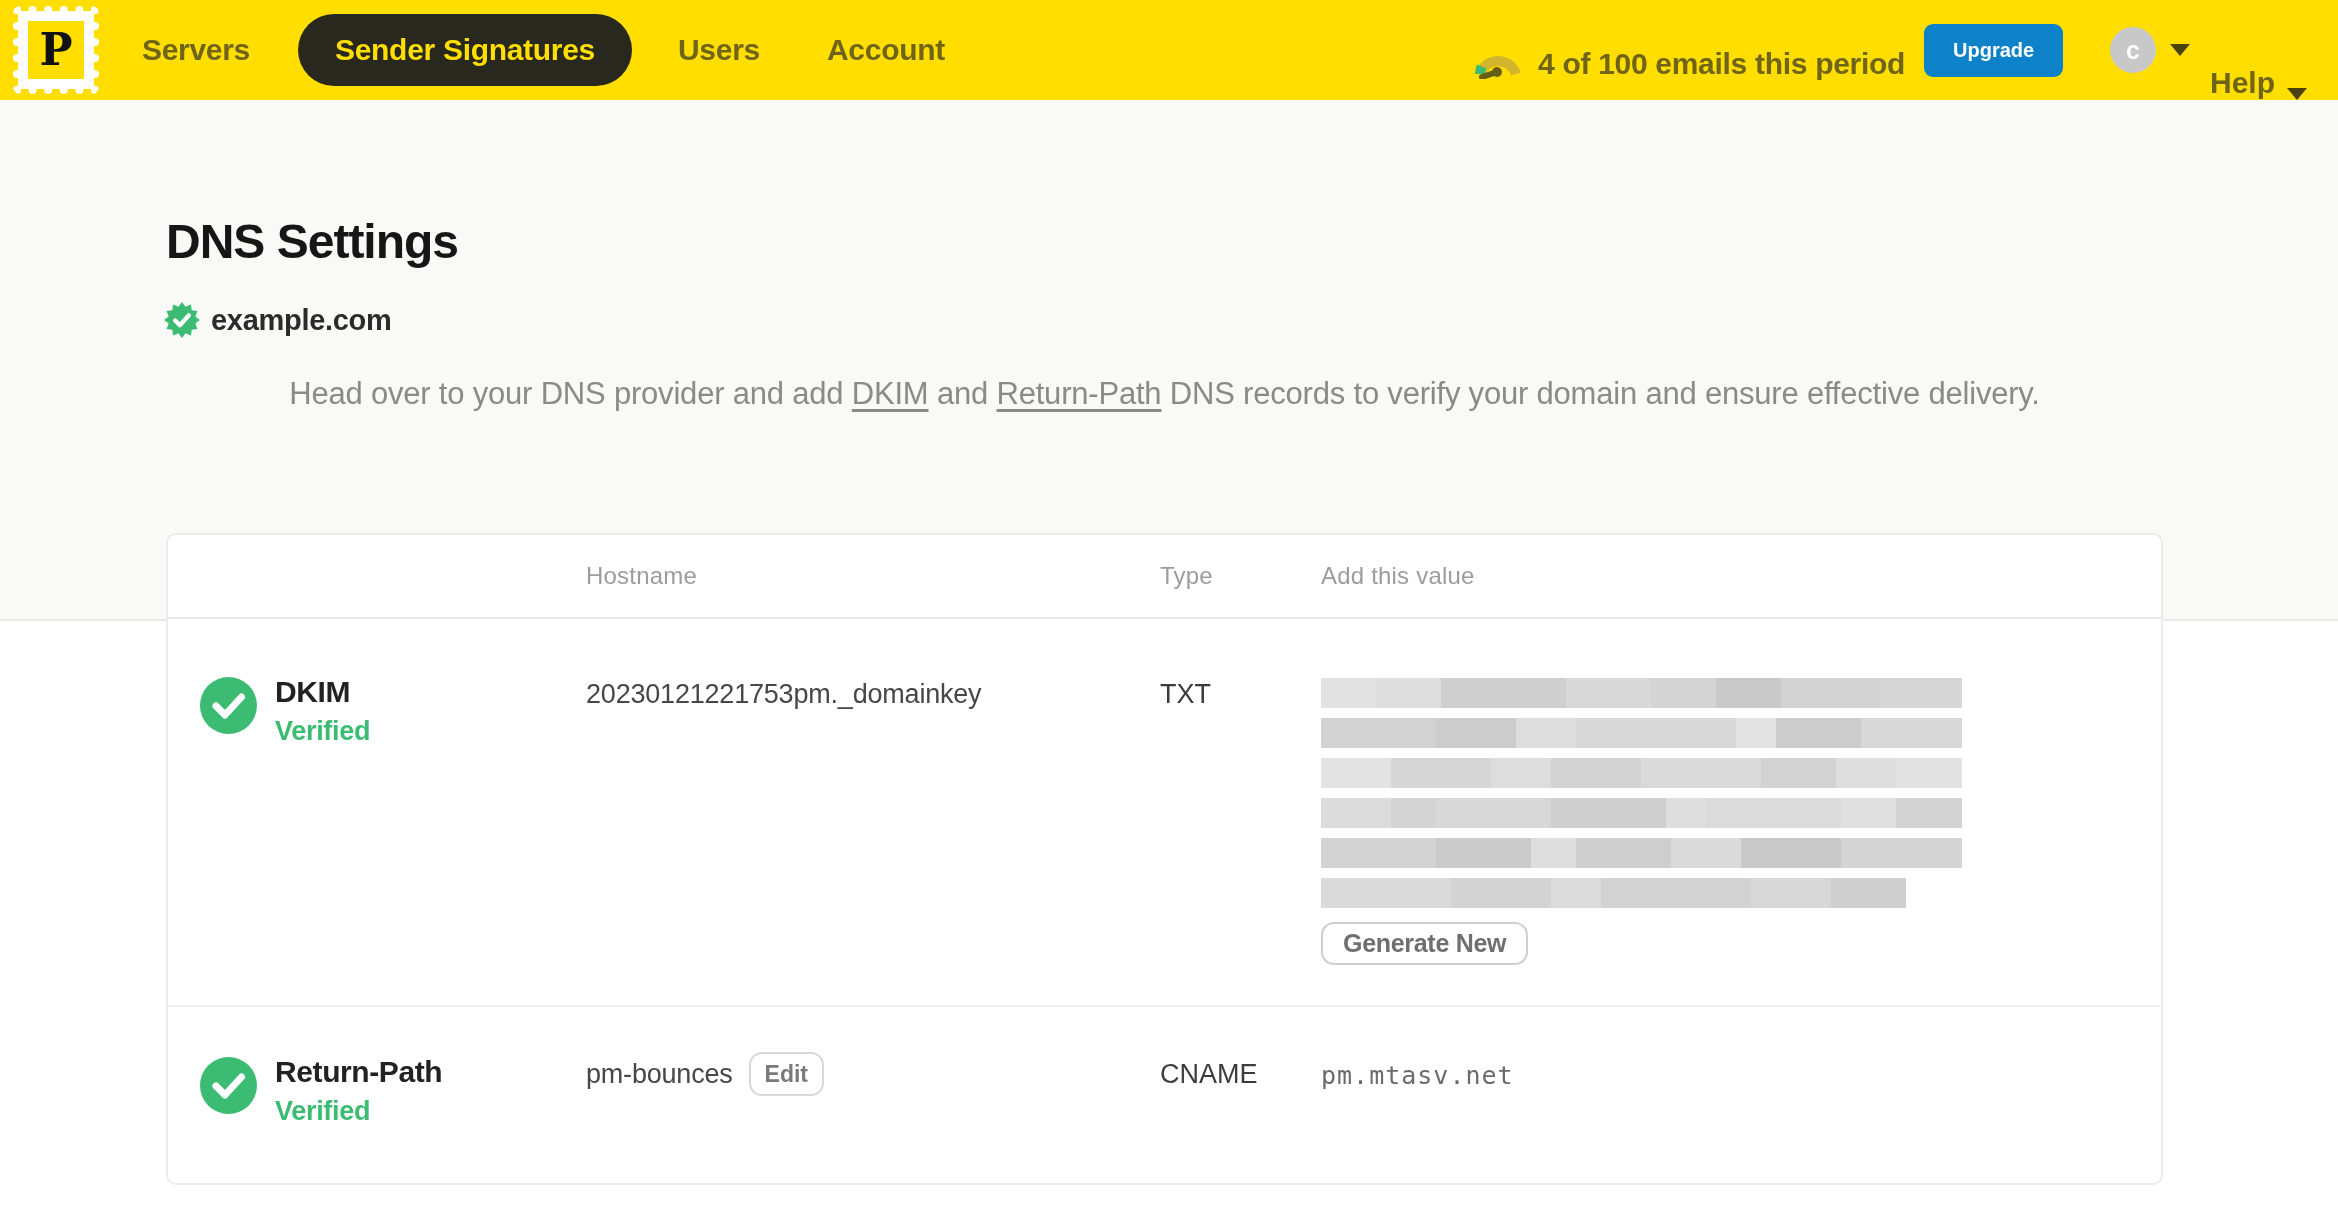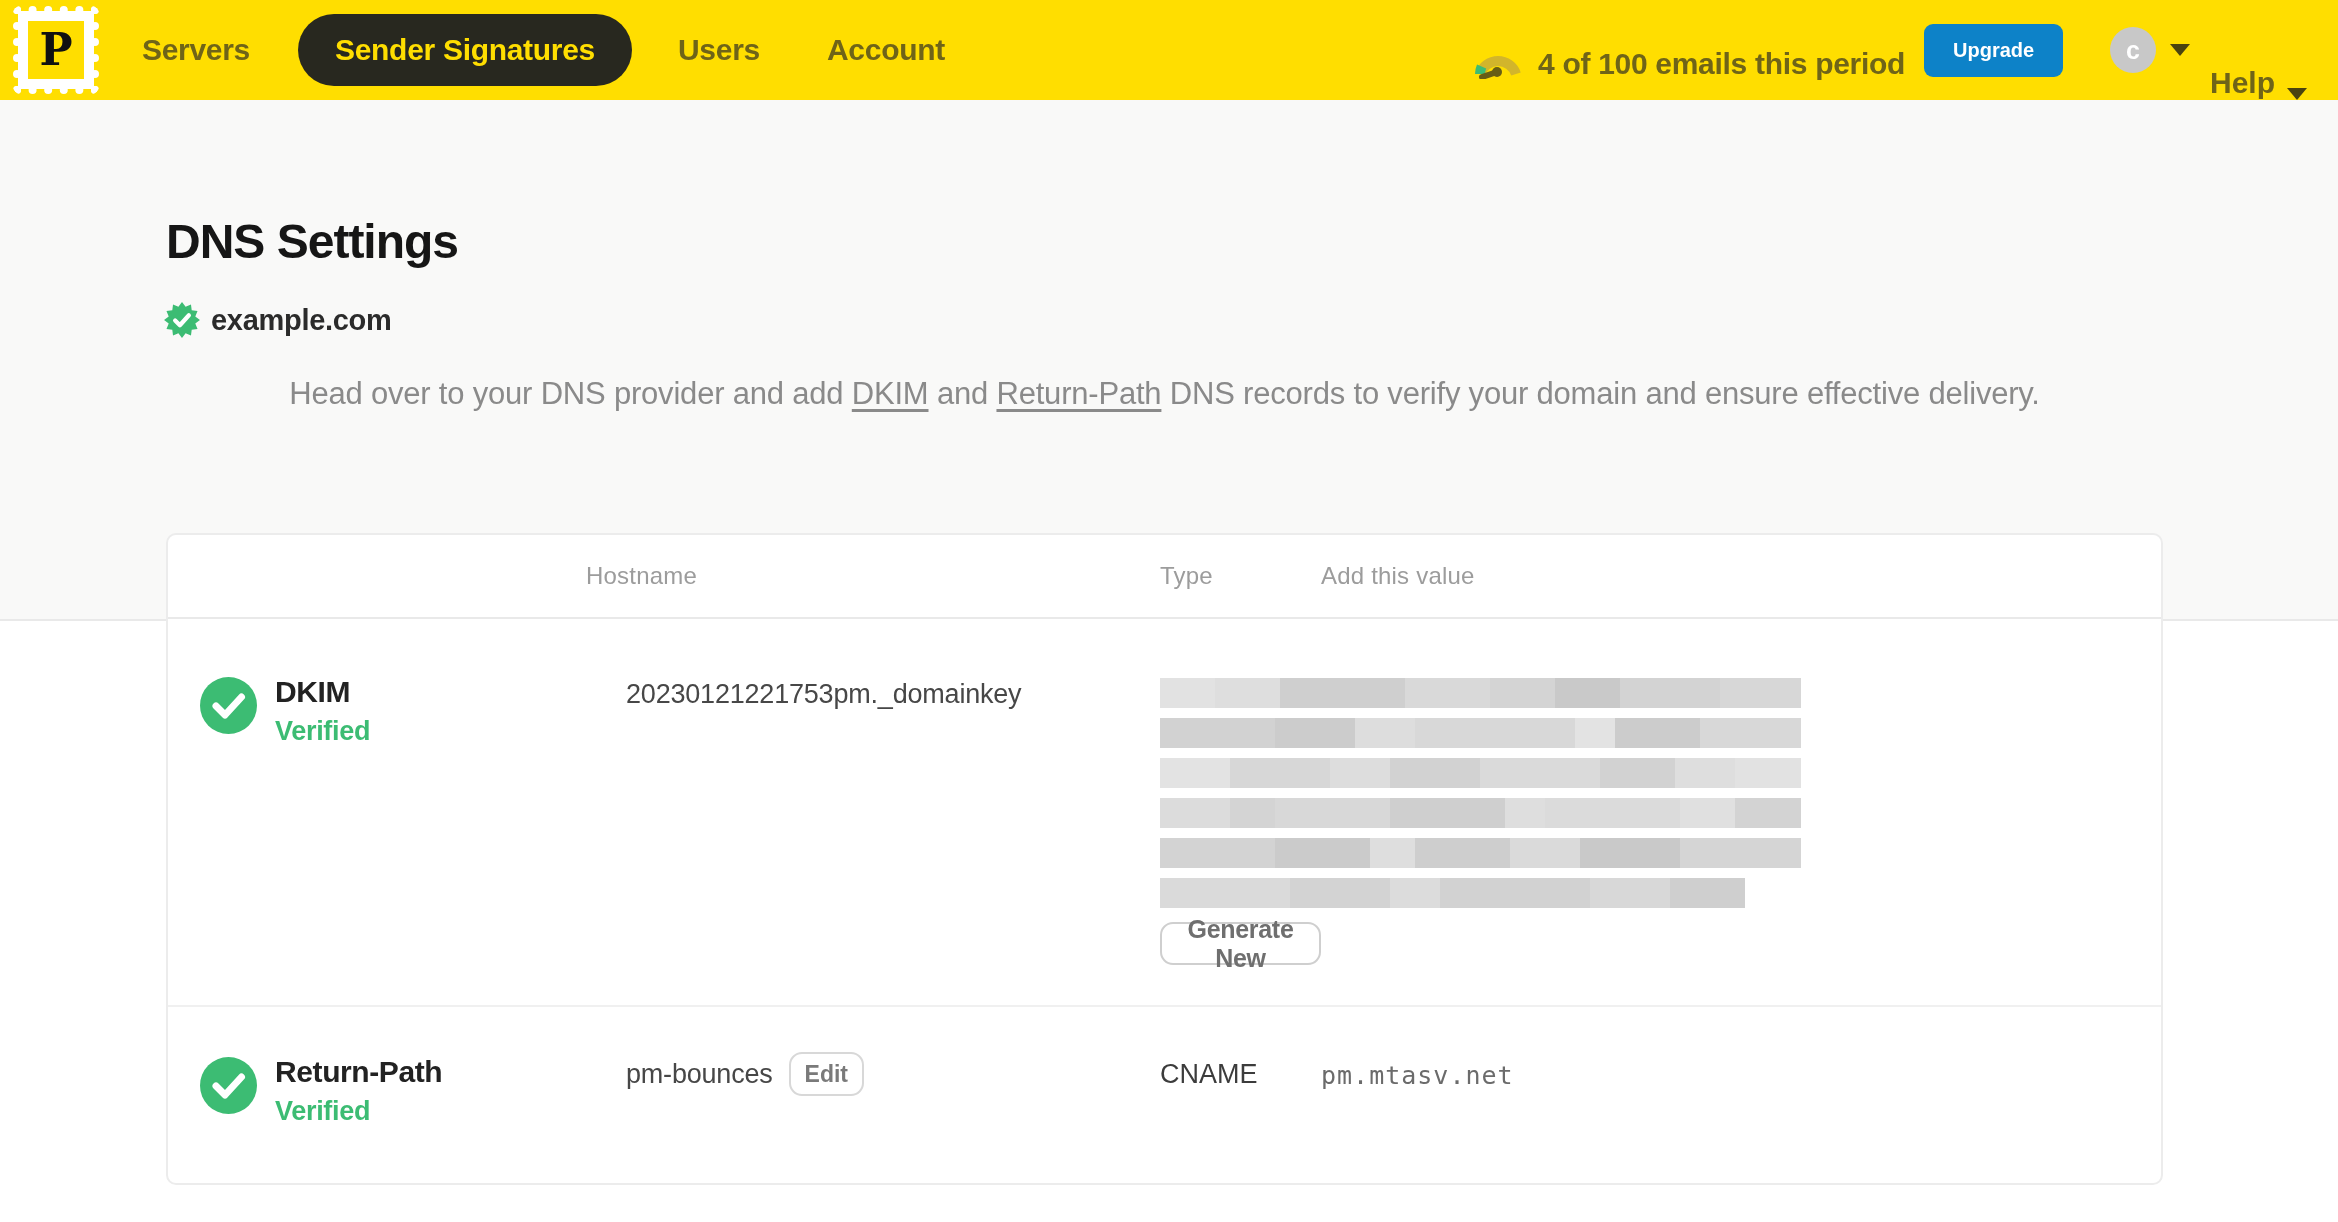--- a/index.html
+++ b/index.html
@@ -114,21 +114,21 @@
 
   .row-dkim { height:388px; border-bottom:2px solid #F0F0F0; }
   .row-rp   { height:174px; }
 
   .cell-status { padding:56px 0 0 32px; display:flex; gap:18px; }
   .row-rp .cell-status { padding-top:48px; }
   .check-badge { flex:0 0 57px; margin-top:2px; }
   .rec-name { font-size:30px; font-weight:800; color:#222222; letter-spacing:-0.4px; }
   .rec-status { font-size:27px; font-weight:700; color:#3CBC73; margin-top:7px; letter-spacing:-0.3px; }
 
-  .cell-hostname { padding-top:60px; font-size:27px; color:#474747; letter-spacing:-0.2px;margin-left:40px; }
+  .cell-hostname { padding-top:60px; font-size:27px; color:#474747; letter-spacing:-0.2px; }
   .row-rp .cell-hostname { padding-top:52px; display:flex; align-items:flex-start; gap:16px; }
   .cell-type { padding-top:60px; font-size:27px; color:#3C3C3C; }
   .row-rp .cell-type { padding-top:52px; }
   .cell-value { padding-top:59px; }
   .row-rp .cell-value { padding-top:54px; }
 
   .mono-value {
     font-family:"DejaVu Sans Mono", monospace;
     font-size:25px; color:#6B6B6B; letter-spacing:1px;
   }
@@ -230,20 +230,21 @@
       <svg class="check-badge" width="57" height="57" viewBox="0 0 57 57">
         <circle cx="28.5" cy="28.5" r="28.5" fill="#3CBC73"></circle>
         <path d="M16 29 L25 38 L41.5 20" stroke="#ffffff" stroke-width="7" fill="none" stroke-linecap="round" stroke-linejoin="round"></path>
       </svg>
       <div>
         <div class="rec-name">DKIM</div>
         <div class="rec-status">Verified</div>
       </div>
     </div>
     <div class="cell-hostname">20230121221753pm._domainkey</div>
+    <div class="cell-type">TXT</div>
     <div class="cell-value">
       <div class="mosaic-row m1"></div>
       <div class="mosaic-row m2"></div>
       <div class="mosaic-row m3"></div>
       <div class="mosaic-row m4"></div>
       <div class="mosaic-row m5"></div>
       <div class="mosaic-row m6"></div>
       <button class="btn-outline generate-btn">
         <span>Generate New</span>
       </button>

